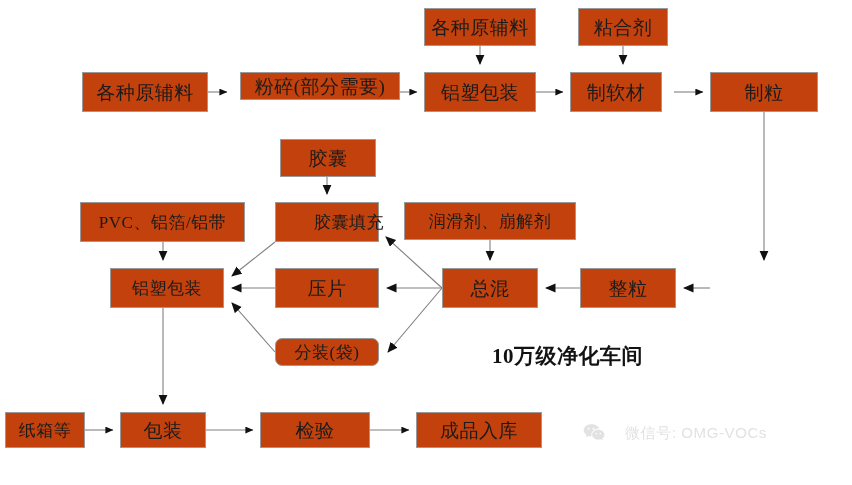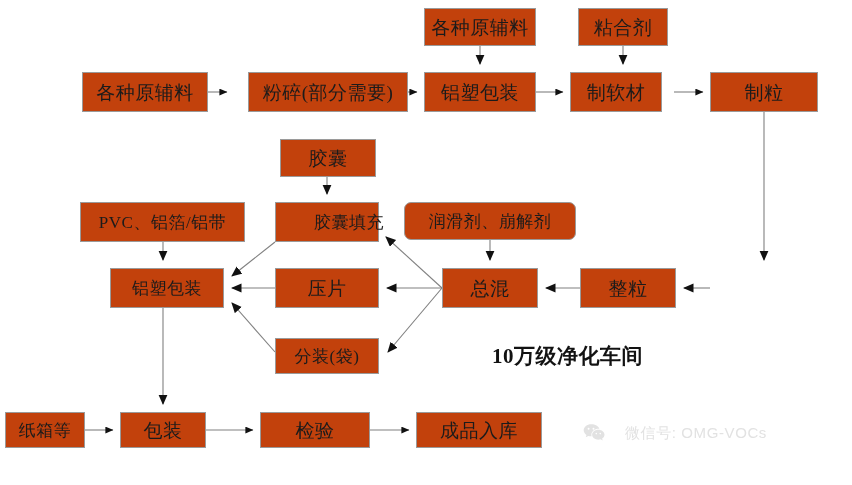--- a/index.html
+++ b/index.html
@@ -120,33 +120,33 @@
 
       <line x1="163" y1="308" x2="163" y2="404" marker-end="url(#ah-big)"></line>
 
       <line x1="85" y1="430" x2="113" y2="430" marker-end="url(#ah)"></line>
       <line x1="206" y1="430" x2="253" y2="430" marker-end="url(#ah)"></line>
       <line x1="370" y1="430" x2="409" y2="430" marker-end="url(#ah)"></line>
     </g>
   </svg>
 
   <div class="node" style="left:82px;  top:72px;  width:126px; height:40px;">各种原辅料</div>
-  <div class="node" style="left:248px; top:72px;  width:160px; height:40px;">粉碎(部分需要)</div>
+  <div class="node" style="left:240px; top:72px;  width:160px; height:28px;">粉碎(部分需要)</div>
   <div class="node" style="left:424px; top:8px;   width:112px; height:38px;">各种原辅料</div>
   <div class="node" style="left:424px; top:72px; width:112px; height:40px;">铝塑包装</div>
   <div class="node" style="left:578px; top:8px;   width:90px;  height:38px;">粘合剂</div>
   <div class="node" style="left:570px; top:72px;  width:92px; height:40px;">制软材</div>
   <div class="node" style="left:710px; top:72px;  width:108px; height:40px;">制粒</div>
   <div class="node" style="left:580px; top:268px; width:96px;  height:40px;">整粒</div>
   <div class="node" style="left:442px; top:268px; width:96px;  height:40px;">总混</div>
-  <div class="node small" style="left:404px; top:202px; width:172px; height:38px;border-radius:7px;">润滑剂、崩解剂</div>
+  <div class="node small" style="left:404px; top:202px; width:172px; height:38px;">润滑剂、崩解剂</div>
   <div class="node" style="left:280px; top:139px; width:96px;  height:38px;">胶囊</div>
   <div class="node small" style="left:275px; top:202px; width:104px; height:40px;padding-left:44px;">胶囊填充</div>
   <div class="node" style="left:275px; top:268px; width:104px; height:40px;">压片</div>
-  <div class="node small" style="left:275px; top:338px; width:104px; height:36px;">分装(袋)</div>
+  <div class="node small" style="left:275px; top:338px; width:104px; height:28px;border-radius:7px;">分装(袋)</div>
   <div class="node small" style="left:80px; top:202px; width:165px; height:40px;">PVC、铝箔/铝带</div>
   <div class="node small" style="left:110px; top:268px; width:114px; height:40px;">铝塑包装</div>
   <div class="node small" style="left:5px;   top:412px; width:80px;  height:36px;">纸箱等</div>
   <div class="node" style="left:260px; top:412px; width:110px; height:36px;">检验</div>
   <div class="node" style="left:120px; top:412px; width:86px;  height:36px;">包装</div>
   <div class="node" style="left:416px; top:412px; width:126px; height:36px;">成品入库</div>
 
   <div class="zone-label" style="left:492px; top:342px;">10万级净化车间</div>
 
   <div class="watermark" style="left:583px; top:423px;">

